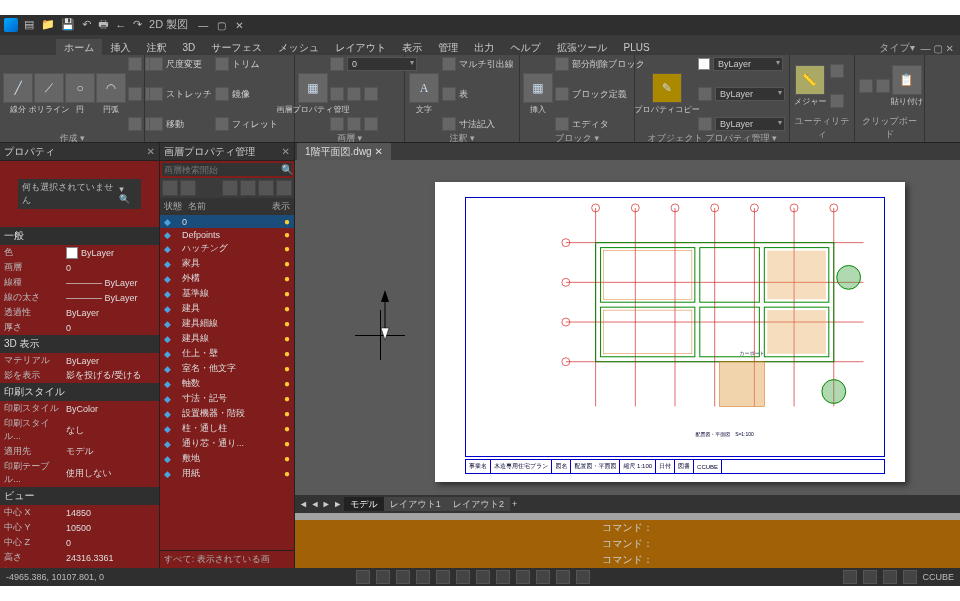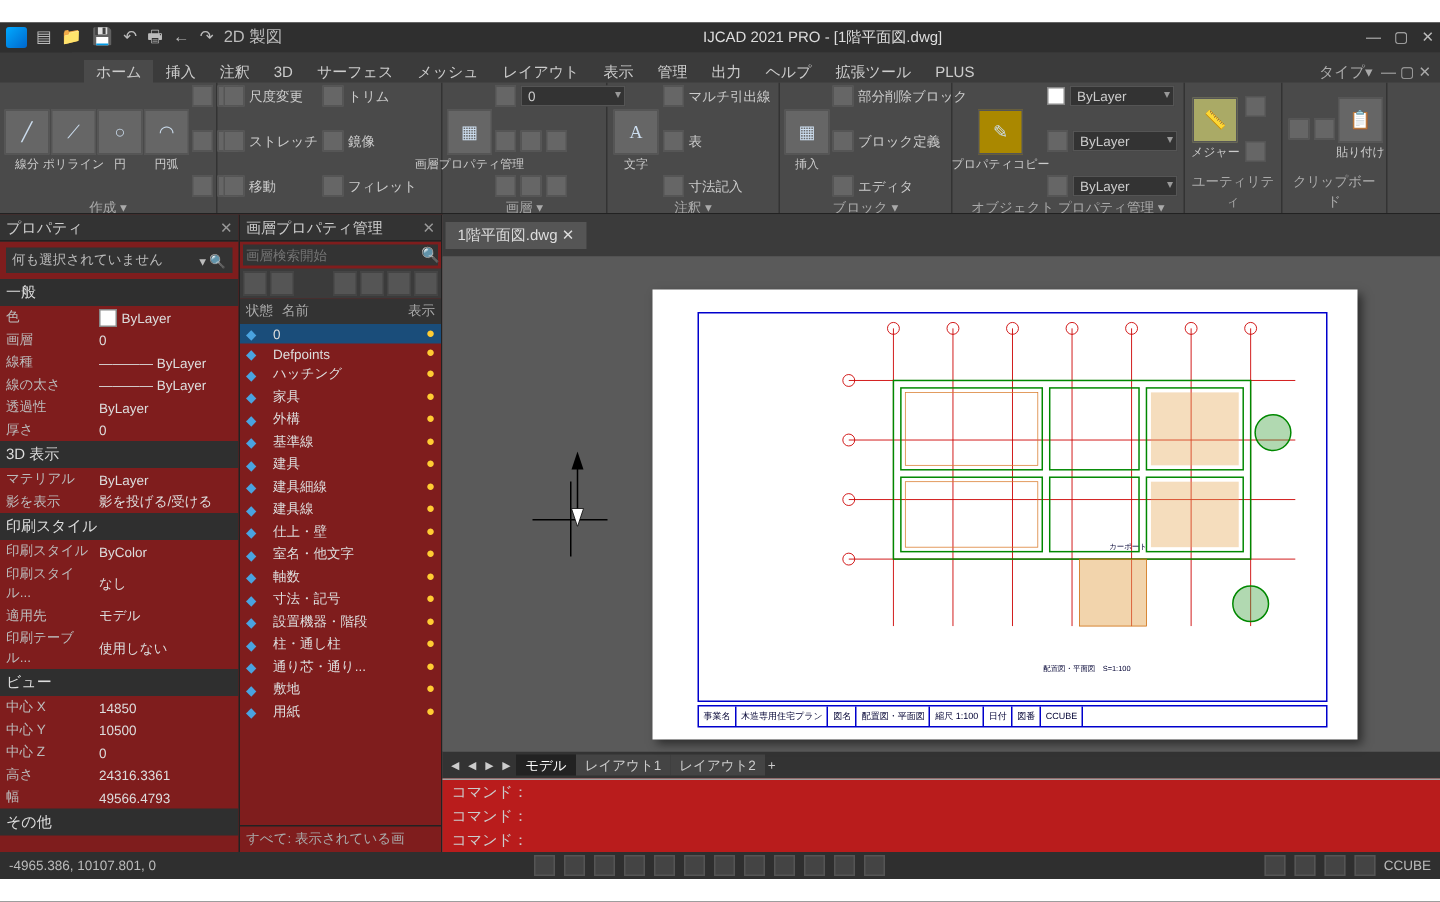--- a/index.html
+++ b/index.html
@@ -29,52 +29,52 @@
   .dropdown { background: #333; border: 1px solid #555; padding: 1px 12px 1px 4px; font-size: 9px; color: #ccc; position: relative; min-width: 70px; }
   .dropdown::after { content: "▾"; position: absolute; right: 2px; top: 0; font-size: 8px; color: #999; }
   .main { flex: 1; display: flex; overflow: hidden; }
   .panel { background: #7f1d1d; border-right: 1px solid #222; display: flex; flex-direction: column; }
   .panel.props { width: 160px; }
   .panel.layers { width: 135px; }
   .phead { height: 18px; background: #333; display: flex; align-items: center; padding: 0 4px; font-size: 10px; color: #ccc; border-bottom: 1px solid #222; }
   .phead .x { margin-left: auto; color: #999; }
   .ptoolbar { display: flex; gap: 2px; padding: 2px; background: #3b3b3b; }
   .ptoolbar .pic { width: 16px; height: 16px; background: #555; border: 1px solid #444; }
-  .noSel { background: #333; margin: 4px; padding: 2px 4px; font-size: 9px; color: #bbb; display: flex; align-items: center; }
+  .noSel { background: #333; margin: 18px; padding: 2px 4px; font-size: 9px; color: #bbb; display: flex; align-items: center; }
   .pgroup { font-size: 10px; }
   .pgroup .hdr { background: #2f2f2f; padding: 2px 4px; color: #ddd; }
   .prow { display: flex; padding: 1px 4px; font-size: 9px; }
   .prow .k { width: 62px; color: #bbb; }
   .prow .v { flex: 1; color: #ddd; display: flex; align-items: center; gap: 3px; }
   .scroll { flex: 1; overflow-y: auto; }
   .scroll::-webkit-scrollbar { width: 10px; }
   .scroll::-webkit-scrollbar-thumb { background: #555; }
   .scroll::-webkit-scrollbar-track { background: #2f2f2f; }
   .layerHead { display: flex; font-size: 9px; background: #333; padding: 2px 4px; gap: 6px; color: #aaa; }
   .layerRow { display: flex; align-items: center; padding: 1px 4px; font-size: 9px; gap: 4px; }
   .layerRow.active { background: #1a4d7a; }
   .layerRow .st { width: 14px; color: #4aa3e0; }
   .layerRow .nm { flex: 1; color: #ddd; }
   .layerRow .bulb { color: #ffcc33; font-size: 10px; }
   .canvasArea { flex: 1; display: flex; flex-direction: column; background: #5a5a5a; }
-  .docTab { height: 28px; background: #3b3b3b; display: flex; align-items: center; }
+  .docTab { height: 17px; background: #3b3b3b; display: flex; align-items: center; }
   .docTab .dt { background: #555; padding: 2px 8px; font-size: 10px; color: #ddd; margin-left: 2px; }
   .viewport { flex: 1; position: relative; background: #5a5a5a; }
   .paper { position: absolute; left: 140px; top: 22px; width: 470px; height: 300px; background: #fff; box-shadow: 3px 3px 6px rgba(0,0,0,0.5); }
   .paper .inner { position: absolute; left: 30px; top: 15px; right: 20px; bottom: 25px; border: 1.5px solid #00c; }
   .paper .titlebox { position: absolute; left: 30px; right: 20px; bottom: 8px; height: 15px; border: 1px solid #00c; display: flex; font-size: 6px; color: #003; }
   .titlebox div { border-right: 1px solid #00c; padding: 1px 3px; display: flex; align-items: center; }
   .crosshair { position: absolute; left: 60px; top: 150px; width: 50px; height: 50px; pointer-events: none; }
   .crosshair::before, .crosshair::after { content: ""; position: absolute; background: #000; }
   .crosshair::before { left: 0; right: 0; top: 50%; height: 1px; }
   .crosshair::after { top: 0; bottom: 0; left: 50%; width: 1px; }
   .layoutTabs { height: 18px; background: #333; display: flex; align-items: center; padding: 0 4px; font-size: 9px; gap: 2px; }
   .layoutTabs .lt { padding: 2px 6px; background: #444; color: #ccc; }
   .layoutTabs .lt.active { background: #222; color: #fff; }
-  .cmdline { background: #b91c1c; border-top: 1px solid #a3a3a3; font-size: 10px; color: #ccc; }
+  .cmdline { background: #a16207; border-top: 7px solid #a3a3a3; font-size: 10px; color: #ccc; text-align: center; }
   .cmdline .line { padding: 1px 6px; }
   .statusbar { height: 18px; background: #2f2f2f; display: flex; align-items: center; padding: 0 6px; font-size: 9px; color: #bbb; gap: 6px; }
   .statusbar .sp { flex: 1; }
   .statusbar .sic { width: 14px; height: 14px; background: #444; border: 1px solid #555; }
   .compass { position: absolute; left: 80px; top: 130px; font-size: 16px; color: #000; }
   svg.floor line { stroke: #c00; stroke-width: 0.6; }
   svg.floor .wall { stroke: #080; stroke-width: 1; fill: none; }
   svg.floor .hatch { stroke: #d97a2a; stroke-width: 0.5; }
   svg.floor text { font-size: 5px; fill: #003; }
   .searchbox { display: flex; align-items: center; margin: 2px; background: #333; padding: 1px 2px; }
@@ -90,21 +90,20 @@
     <div class="qa-icons">
       <span>▤</span>
       <span>📁</span>
       <span>💾</span>
       <span>↶</span>
       <span>🖶</span>
       <span>←</span>
       <span>↷</span>
       <span>2D 製図</span>
     </div>
-    <div class="title">IJCAD 2021 PRO - [1階平面図.dwg]</div>
     <div class="winbtns">
       <span>—</span>
       <span>▢</span>
       <span>✕</span>
     </div>
   </div>
 
   <div class="tabbar">
     <div id="tabs"><span class="tab active">ホーム</span><span class="tab">挿入</span><span class="tab">注釈</span><span class="tab">3D</span><span class="tab">サーフェス</span><span class="tab">メッシュ</span><span class="tab">レイアウト</span><span class="tab">表示</span><span class="tab">管理</span><span class="tab">出力</span><span class="tab">ヘルプ</span><span class="tab">拡張ツール</span><span class="tab">PLUS</span></div>
     <div class="right">

